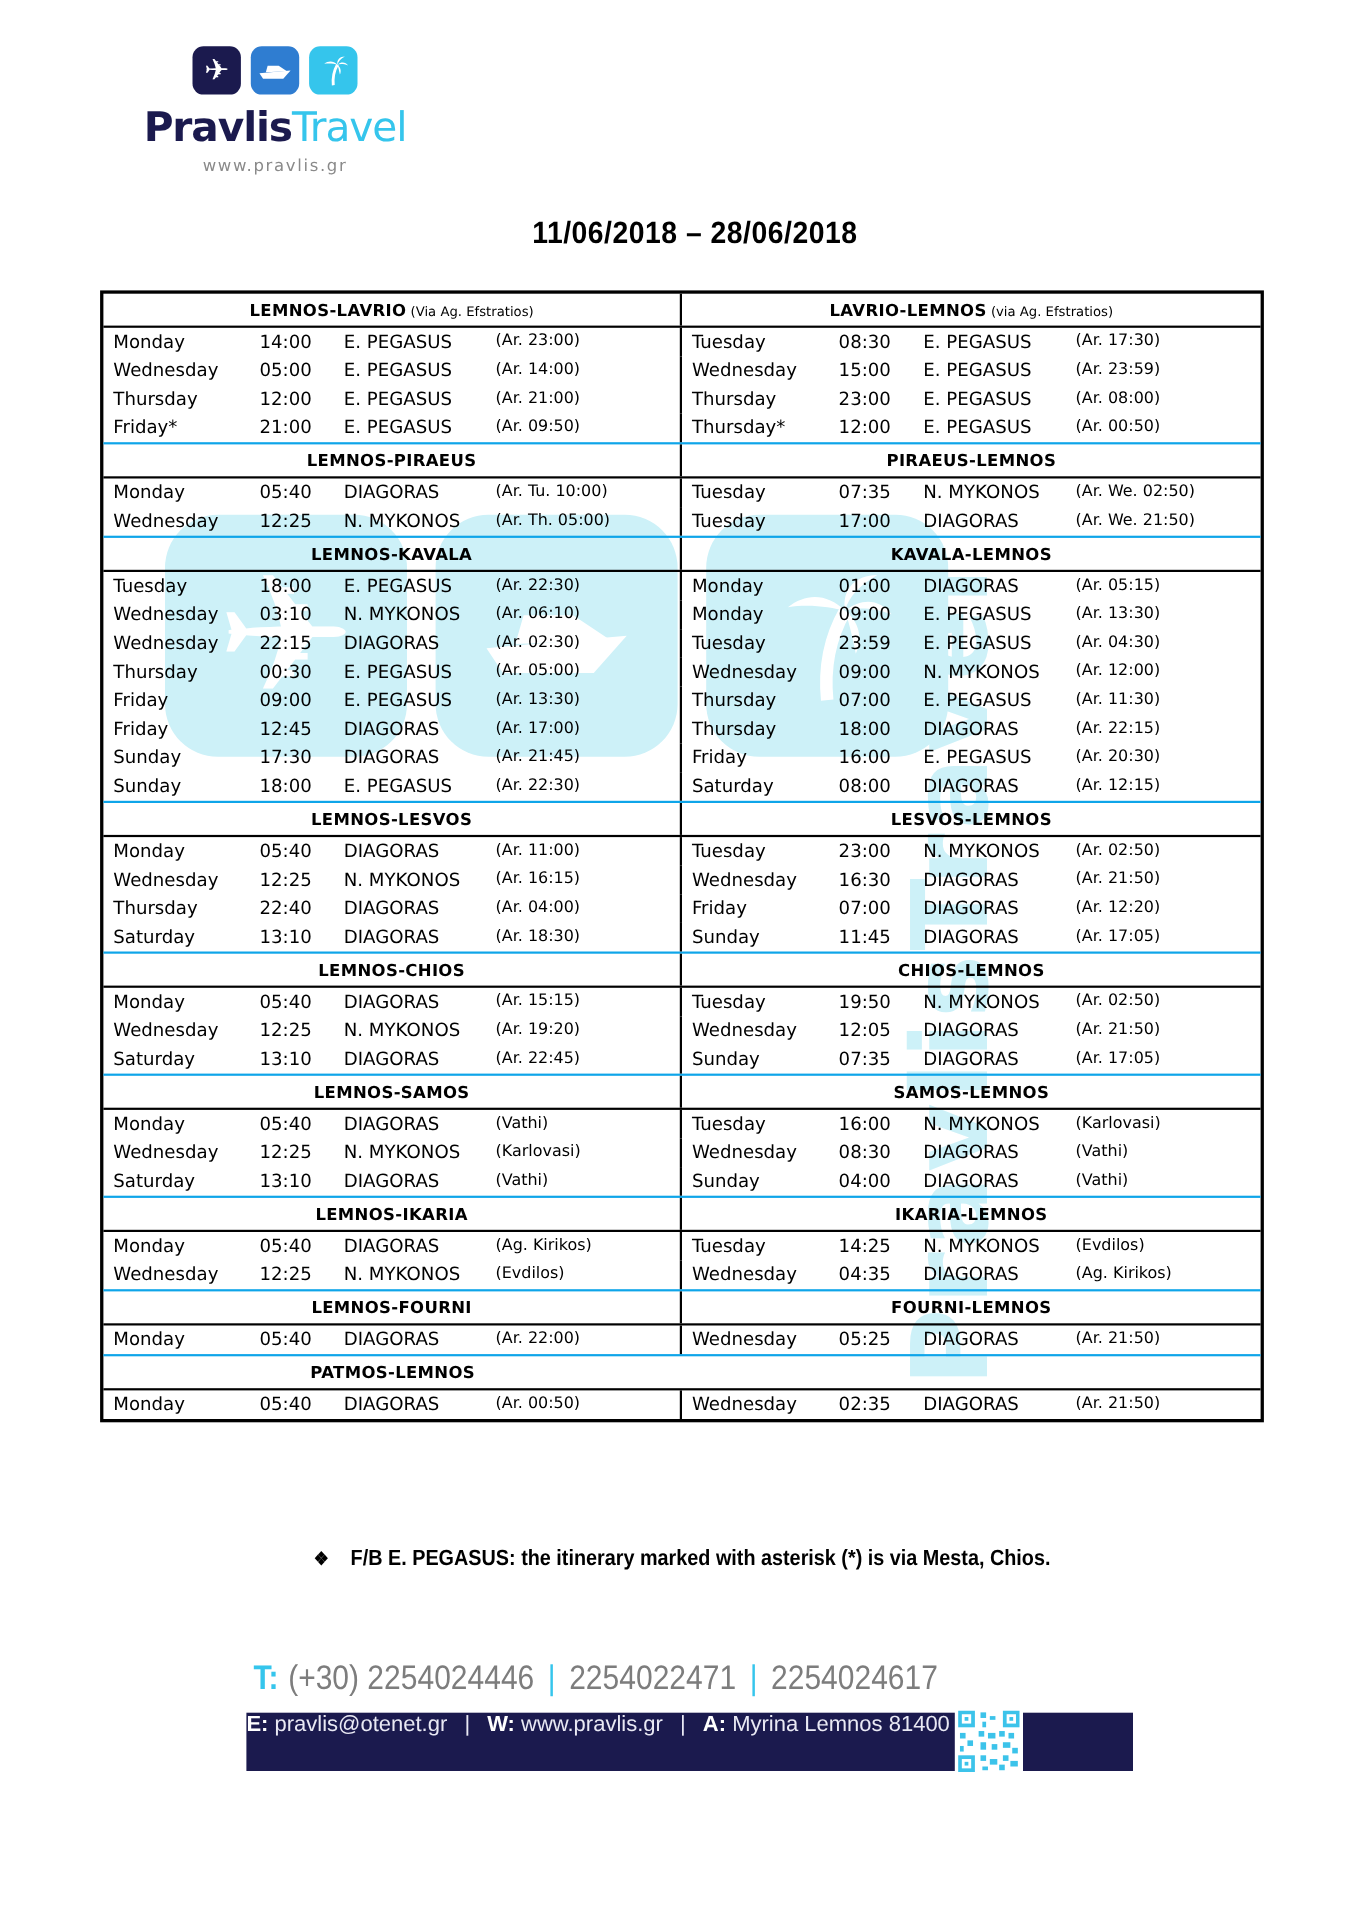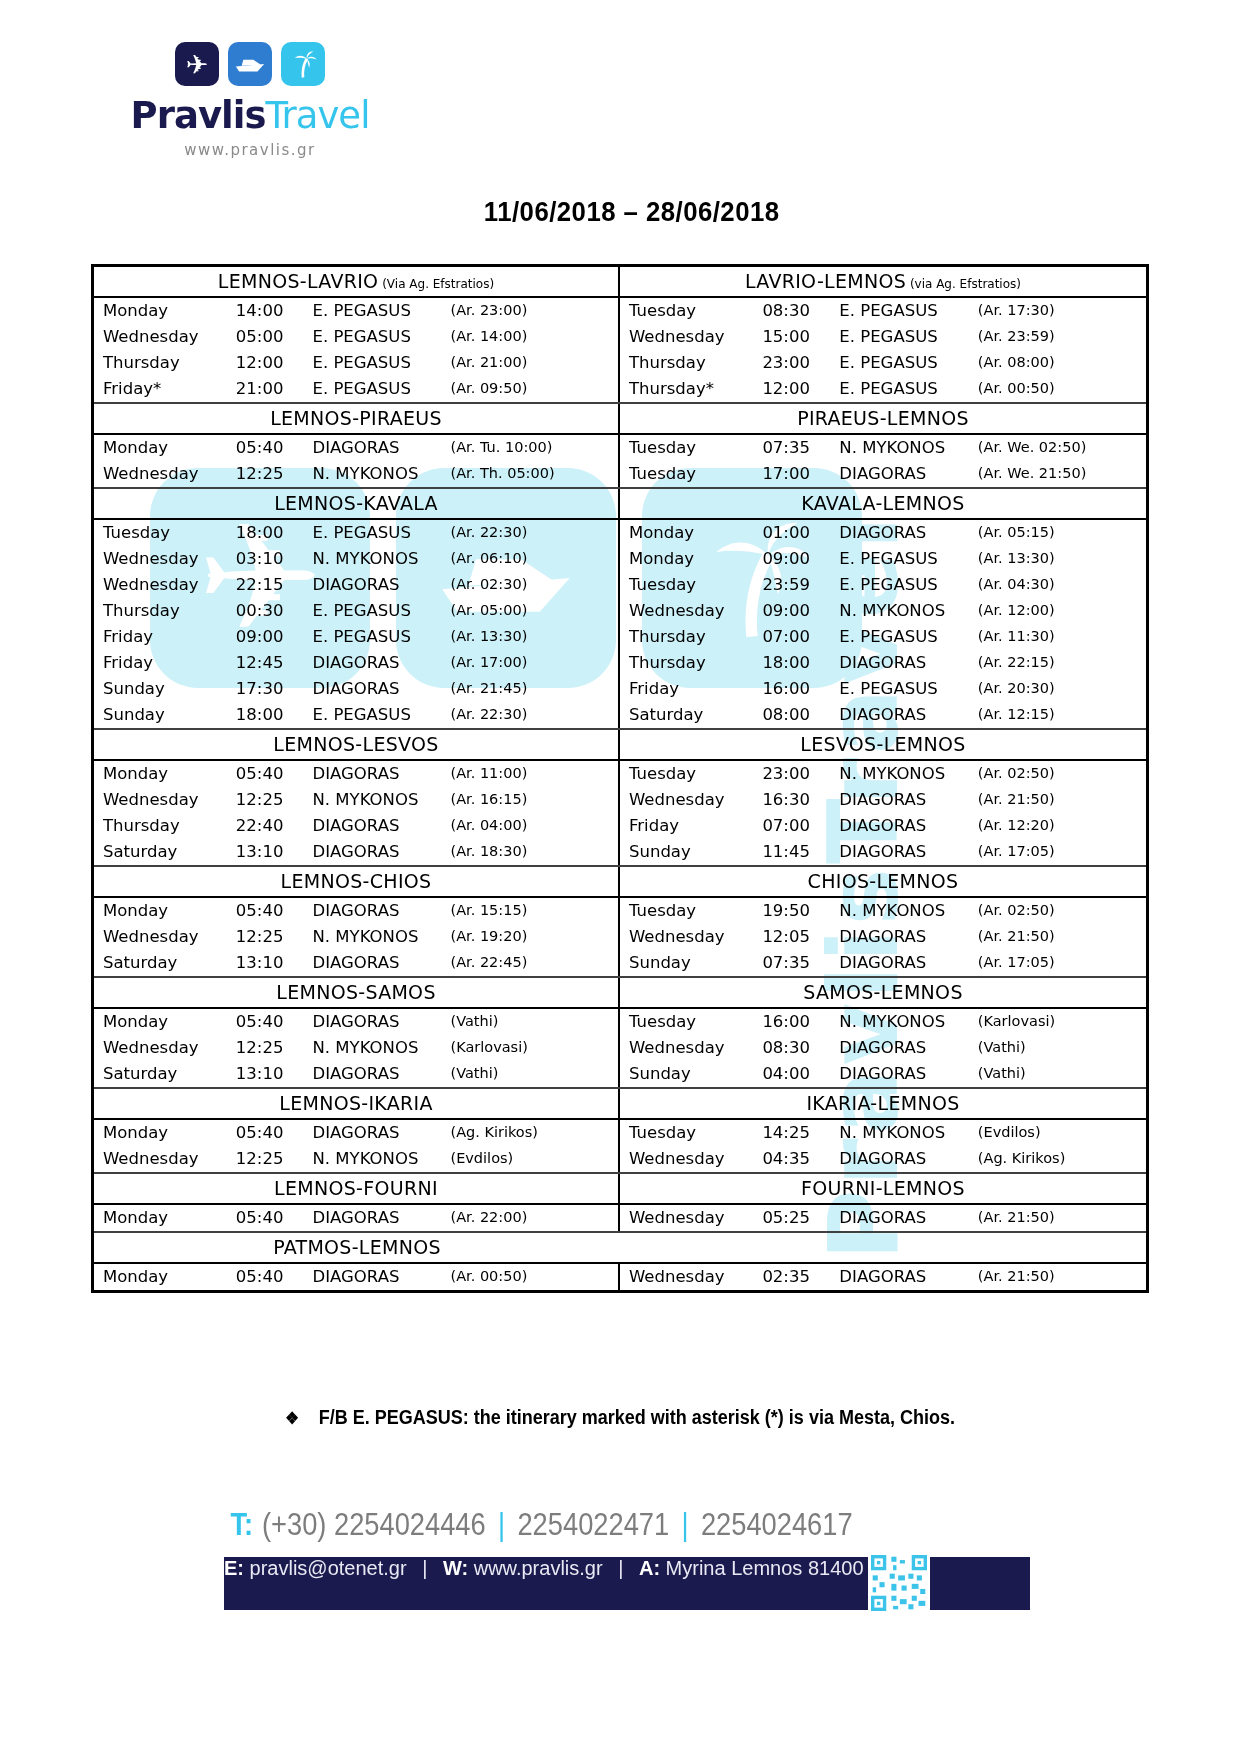--- a/index.html
+++ b/index.html
@@ -26,24 +26,24 @@
 
   .title-wrap { padding-top:196px; text-align:center;margin-left:24px; }
   .title { display:inline-block; font-family:"Liberation Sans", sans-serif; font-size:28px; font-weight:bold; color:#000; transform:scaleX(0.92); letter-spacing:0.5px; }
   .notice { margin:14px auto 0; width:940px; text-align:center; font-family:"Liberation Sans", sans-serif; font-size:16px; line-height:21px; color:#1a1a1a; }
 
   
   .timetable { margin:36px auto 0; width:1058px; border:3px solid #000; background:transparent; }
   .sec-row { display:flex; }
   .half { width:50%; }
   .half.left { border-right:2px solid #000; }
-  .sec-row.hdr { border-top:2px solid #404040; border-bottom:2px solid #000; }
+  .sec-row.hdr { border-top:2px solid #0ea5e9; border-bottom:2px solid #000; }
   .sec-row.hdr:first-child { border-top:none; }
   .hdr-cell { text-align:center; line-height:29px; height:29px; white-space:nowrap; overflow:hidden; }
-  .hdr-title { font-size:19px; font-weight:normal; letter-spacing:0.3px; }
+  .hdr-title { font-size:15px; font-weight:bold; letter-spacing:0.3px; }
   .hdr-sub { font-size:12px; font-weight:normal; }
   .row-cell { display:grid; grid-template-columns:26% 15% 27% 32%; padding:0 4px 0 9px; line-height:26px; height:26px; font-size:16.5px; color:#000; white-space:nowrap; }
   .row-cell .c-note { font-size:14.5px; position:relative; top:-1px; }
 
   
   .footnote { margin-top:113px; text-align:center; color:#000; }
   .footnote-inner { display:inline-block; font-family:"Liberation Sans", sans-serif; font-size:20px; font-weight:bold; transform:scaleX(0.9); }
   .footnote-inner .bullet { font-size:17px; padding-right:22px; }
 
   

